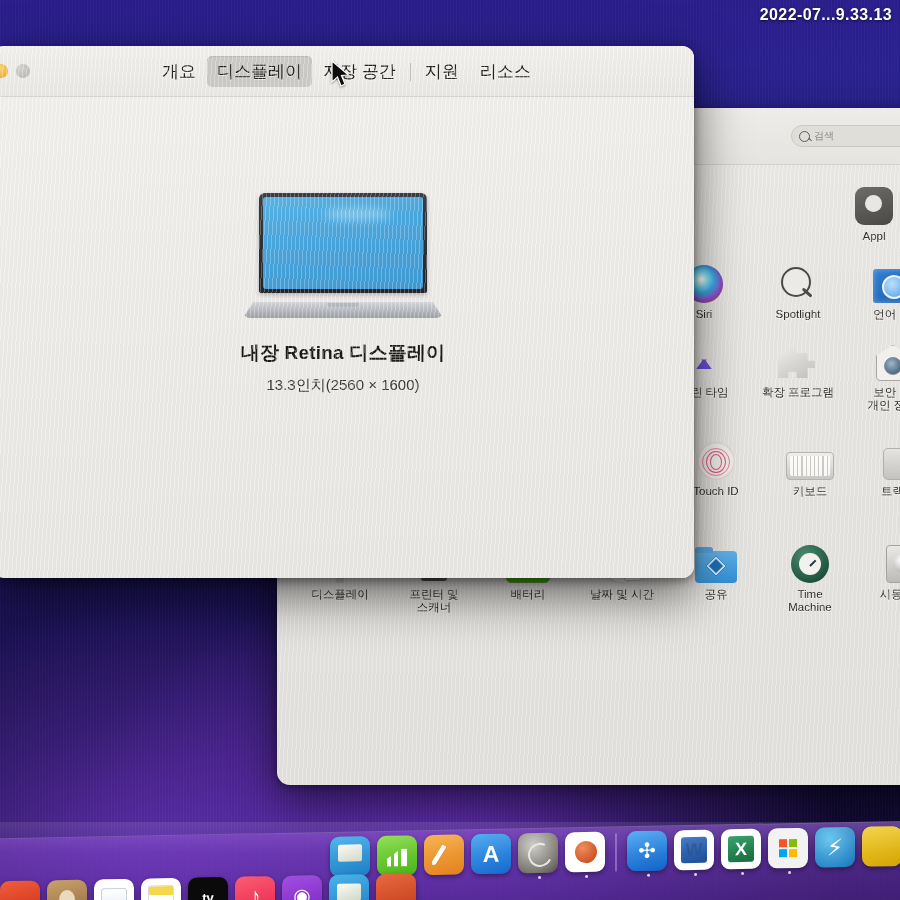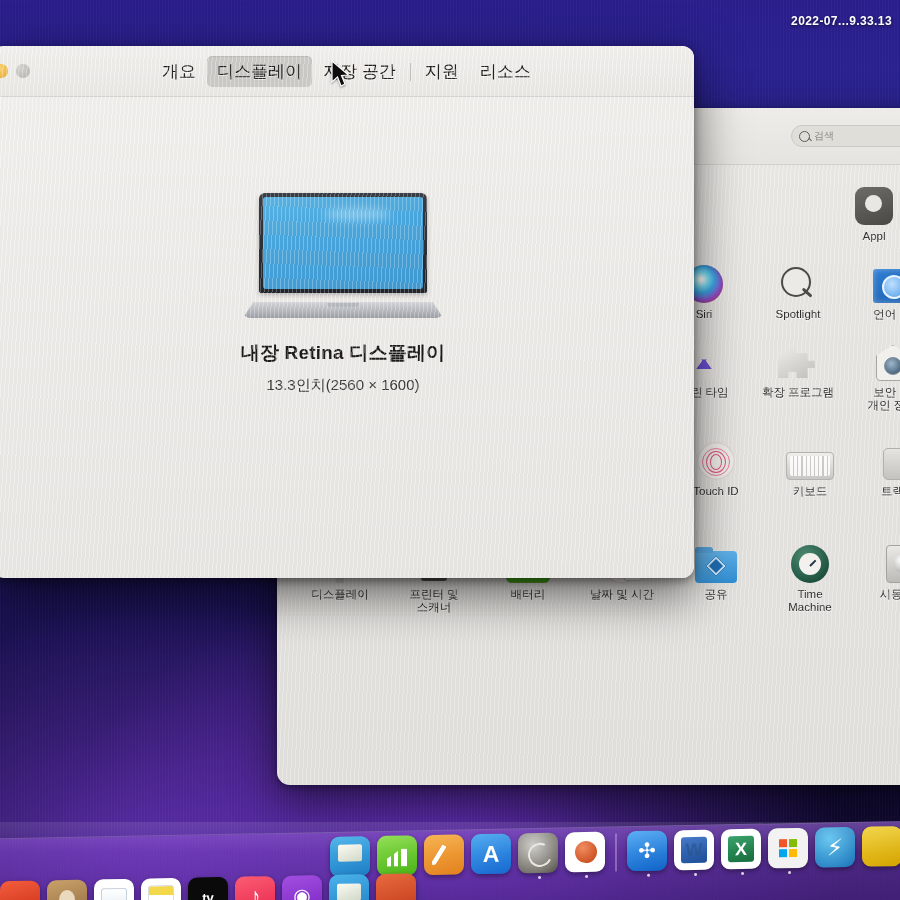--- a/index.html
+++ b/index.html
@@ -13,21 +13,21 @@
     background:
       radial-gradient(ellipse 70% 50% at 50% 95%, #5b2aa8 0%, rgba(91,42,168,0) 62%),
       radial-gradient(ellipse 90% 60% at 20% 100%, #6b35c4 0%, rgba(107,53,196,0) 55%),
       linear-gradient(178deg,#2a1d8c 0%,#2a2391 14%,#241c7e 38%,#1b1259 62%,#140c3e 80%,#0d0726 100%);
   }
   #desktop:after{content:"";position:absolute;inset:0;
     background:repeating-linear-gradient(90deg,rgba(255,255,255,.025) 0 1px,rgba(0,0,0,.02) 1px 3px);
     pointer-events:none;}
 
   
-  #stamp{position:absolute;right:8px;top:14px;color:#fff;font-size:12px;font-weight:bold;
+  #stamp{position:absolute;right:8px;top:6px;color:#fff;font-size:16px;font-weight:bold;
     letter-spacing:.4px;text-shadow:0 1px 3px rgba(0,0,0,.65);z-index:60;margin-left:30px;}
 
   
   #sysprefs{position:absolute;left:277px;top:108px;width:660px;height:677px;
     background:linear-gradient(180deg,#eceae6 0%,#e7e5e1 38%,#e3e1dd 100%);
     border-radius:11px 11px 13px 13px;
     box-shadow:0 14px 44px rgba(0,0,0,.55),0 2px 7px rgba(0,0,0,.35);
     overflow:hidden;}
   #sysprefs:before{content:"";position:absolute;inset:0;pointer-events:none;
     background:repeating-linear-gradient(93deg,rgba(255,255,255,.22) 0 1px,rgba(0,0,0,.012) 1px 4px);}

